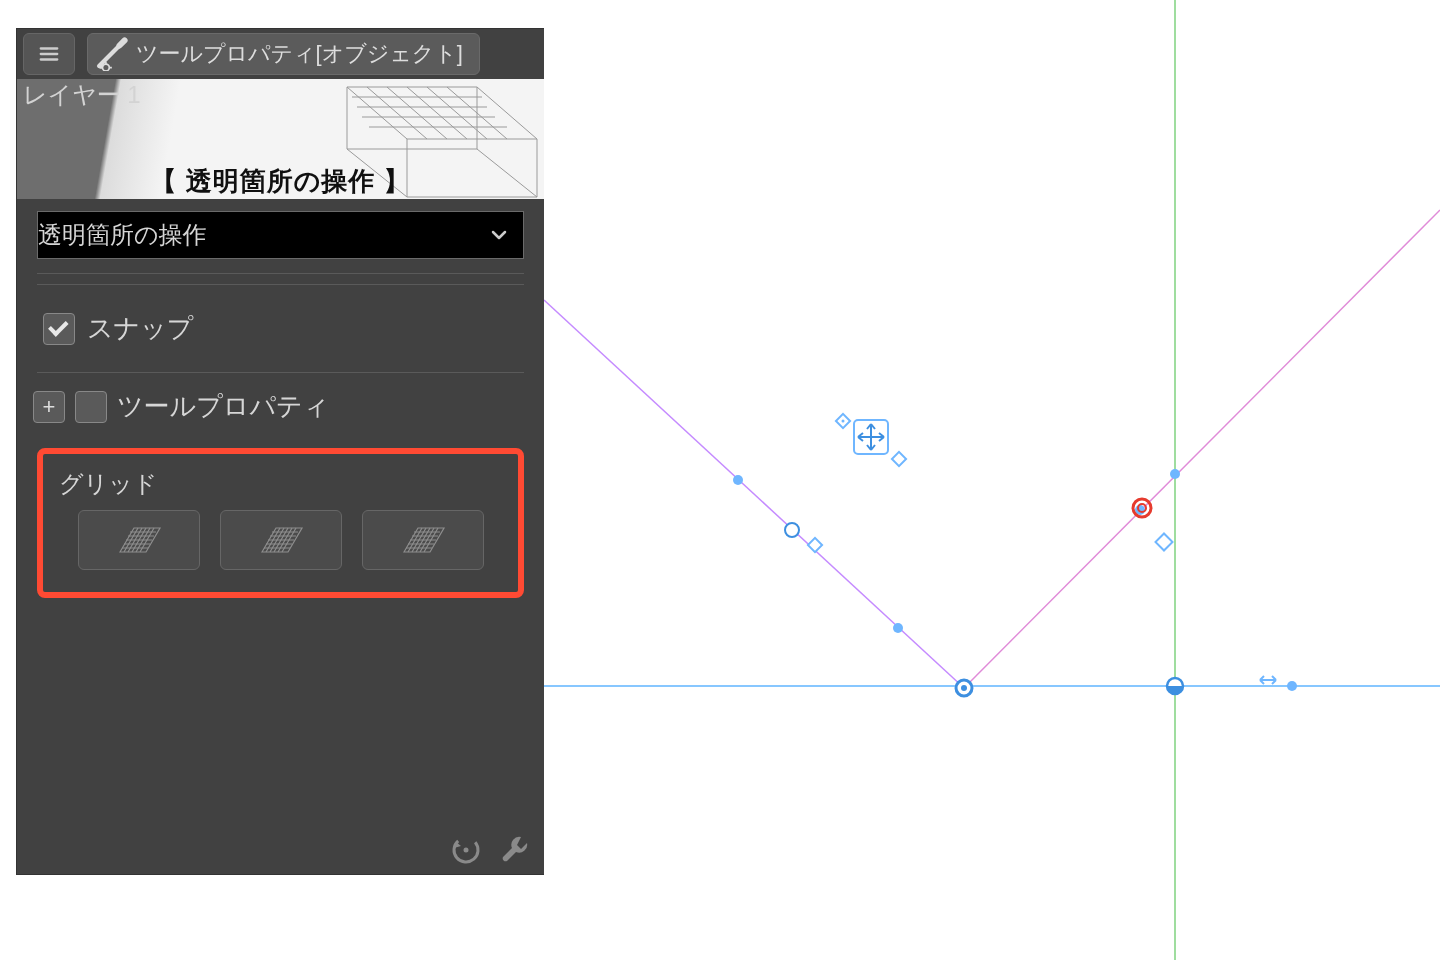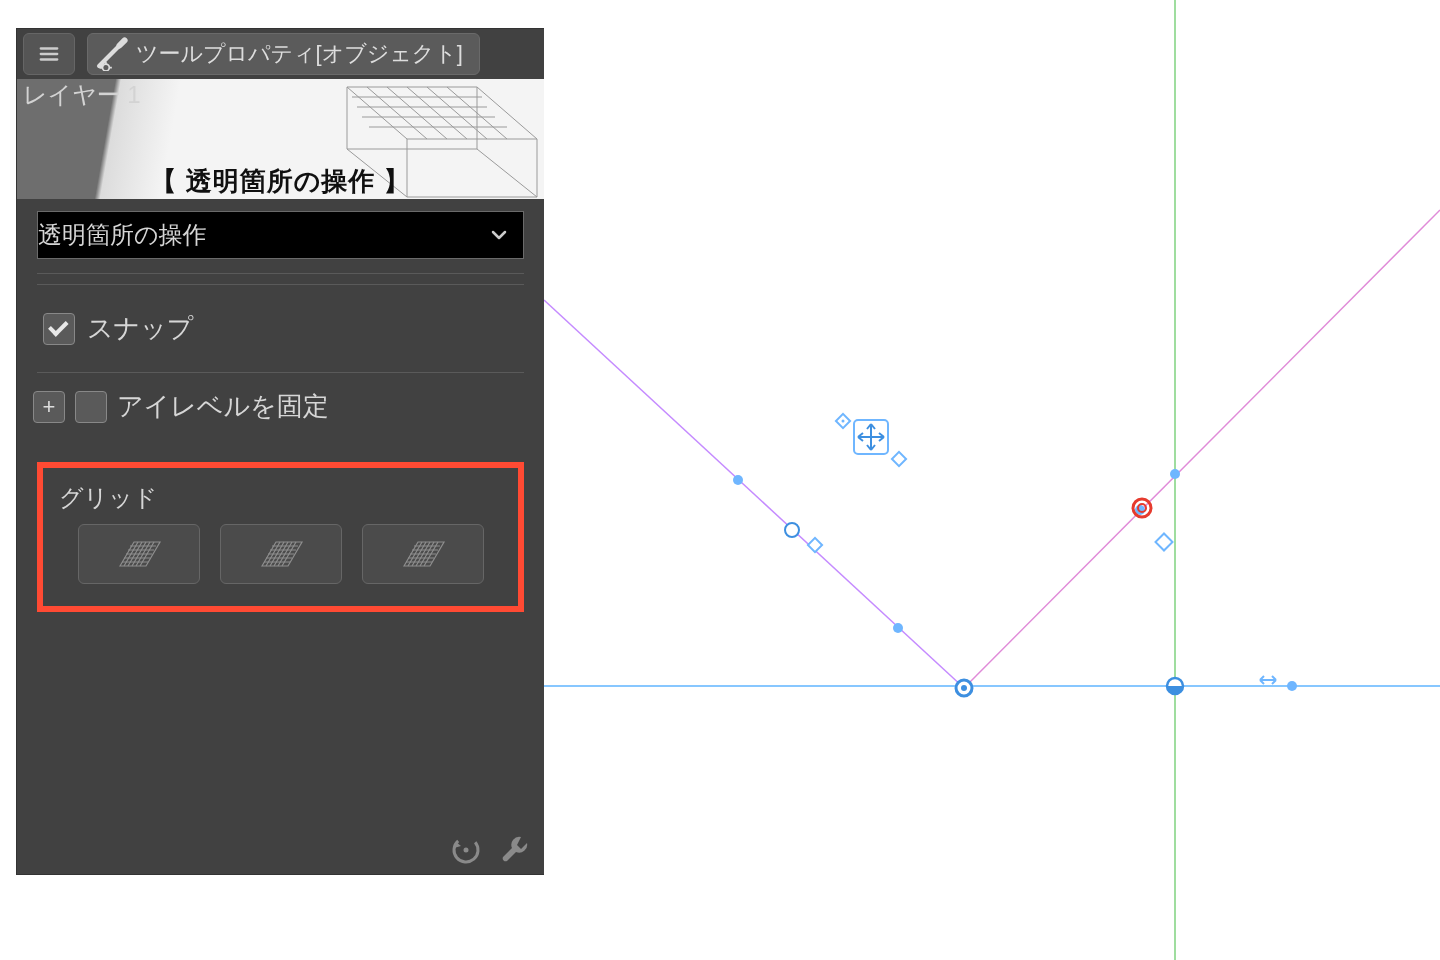--- a/index.html
+++ b/index.html
@@ -153,23 +153,23 @@
     border: 1px solid #888;
     border-radius: 4px;
     color: #ddd;
     display: flex;
     align-items: center;
     justify-content: center;
     font-size: 22px;
     line-height: 1;
   }
   .grid-block {
-    margin: 24px 20px 0 20px;
+    margin: 10px 20px 0 20px;
     border: 6px solid #ff4a33;
-    border-radius: 0;
+    border-radius: 8px;
     padding: 10px 14px 22px 14px;
     background: #414141;
   }
   .grid-title {
     color: #d6d6d6;
     font-size: 24px;
     margin: 4px 0 10px 2px;
   }
   .grid-buttons {
     display: flex;
@@ -264,21 +264,21 @@
   <div class="check-row">
     <div class="checkbox checked"></div>
     <span>スナップ</span>
   </div>
 
   <div class="divider"></div>
 
   <div class="plus-row">
     <div class="plus-btn">+</div>
     <div class="checkbox"></div>
-    <span>アイレベルを固定</span>
+    <span>ツールプロパティ</span>
   </div>
 
   <div class="grid-block">
     <div class="grid-title">グリッド</div>
     <div class="grid-buttons">
       <div class="grid-btn">
         <svg viewBox="0 0 46 36">
           <g stroke="#8e8e8e" stroke-width="1.2" fill="none">
             <path d="M4 30 L18 6 L44 6 L30 30 Z"></path>
             <path d="M8 30 L22 6 M12 30 L26 6 M16 30 L30 6 M20 30 L34 6 M24 30 L38 6"></path>

